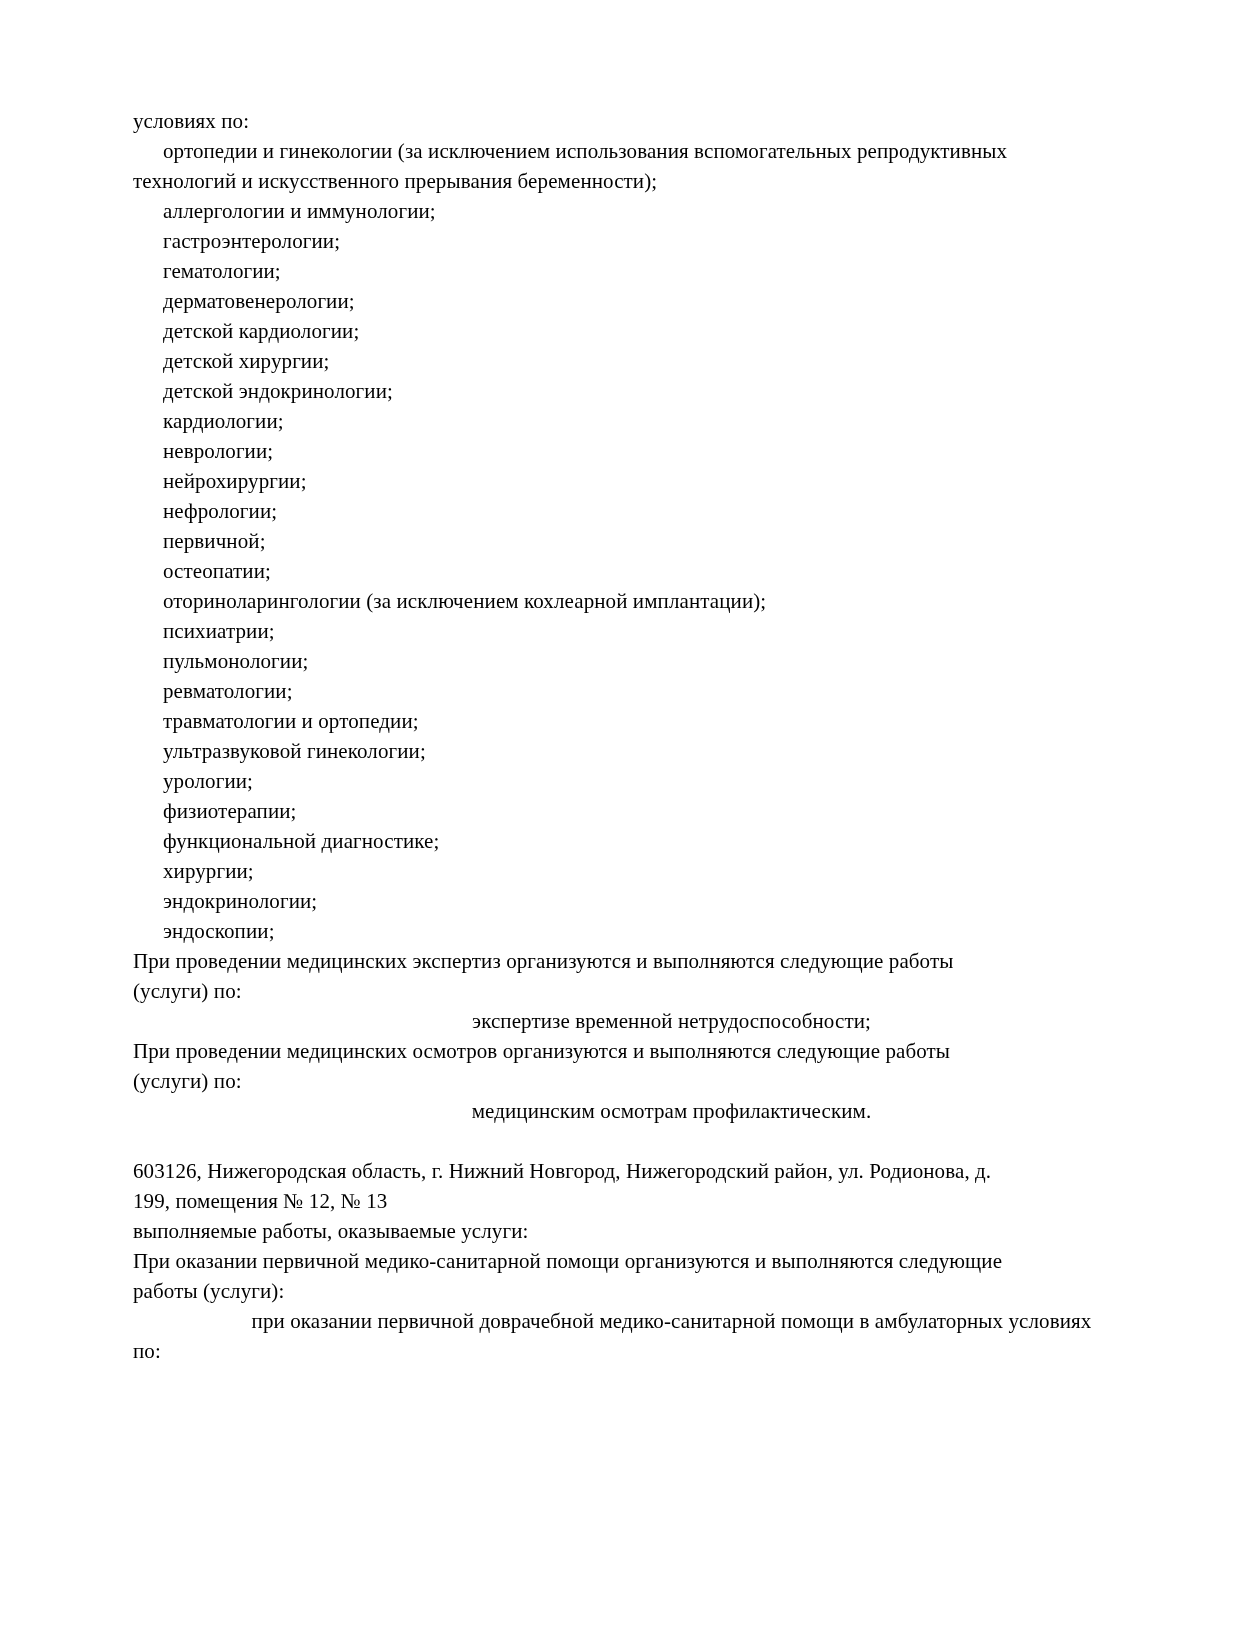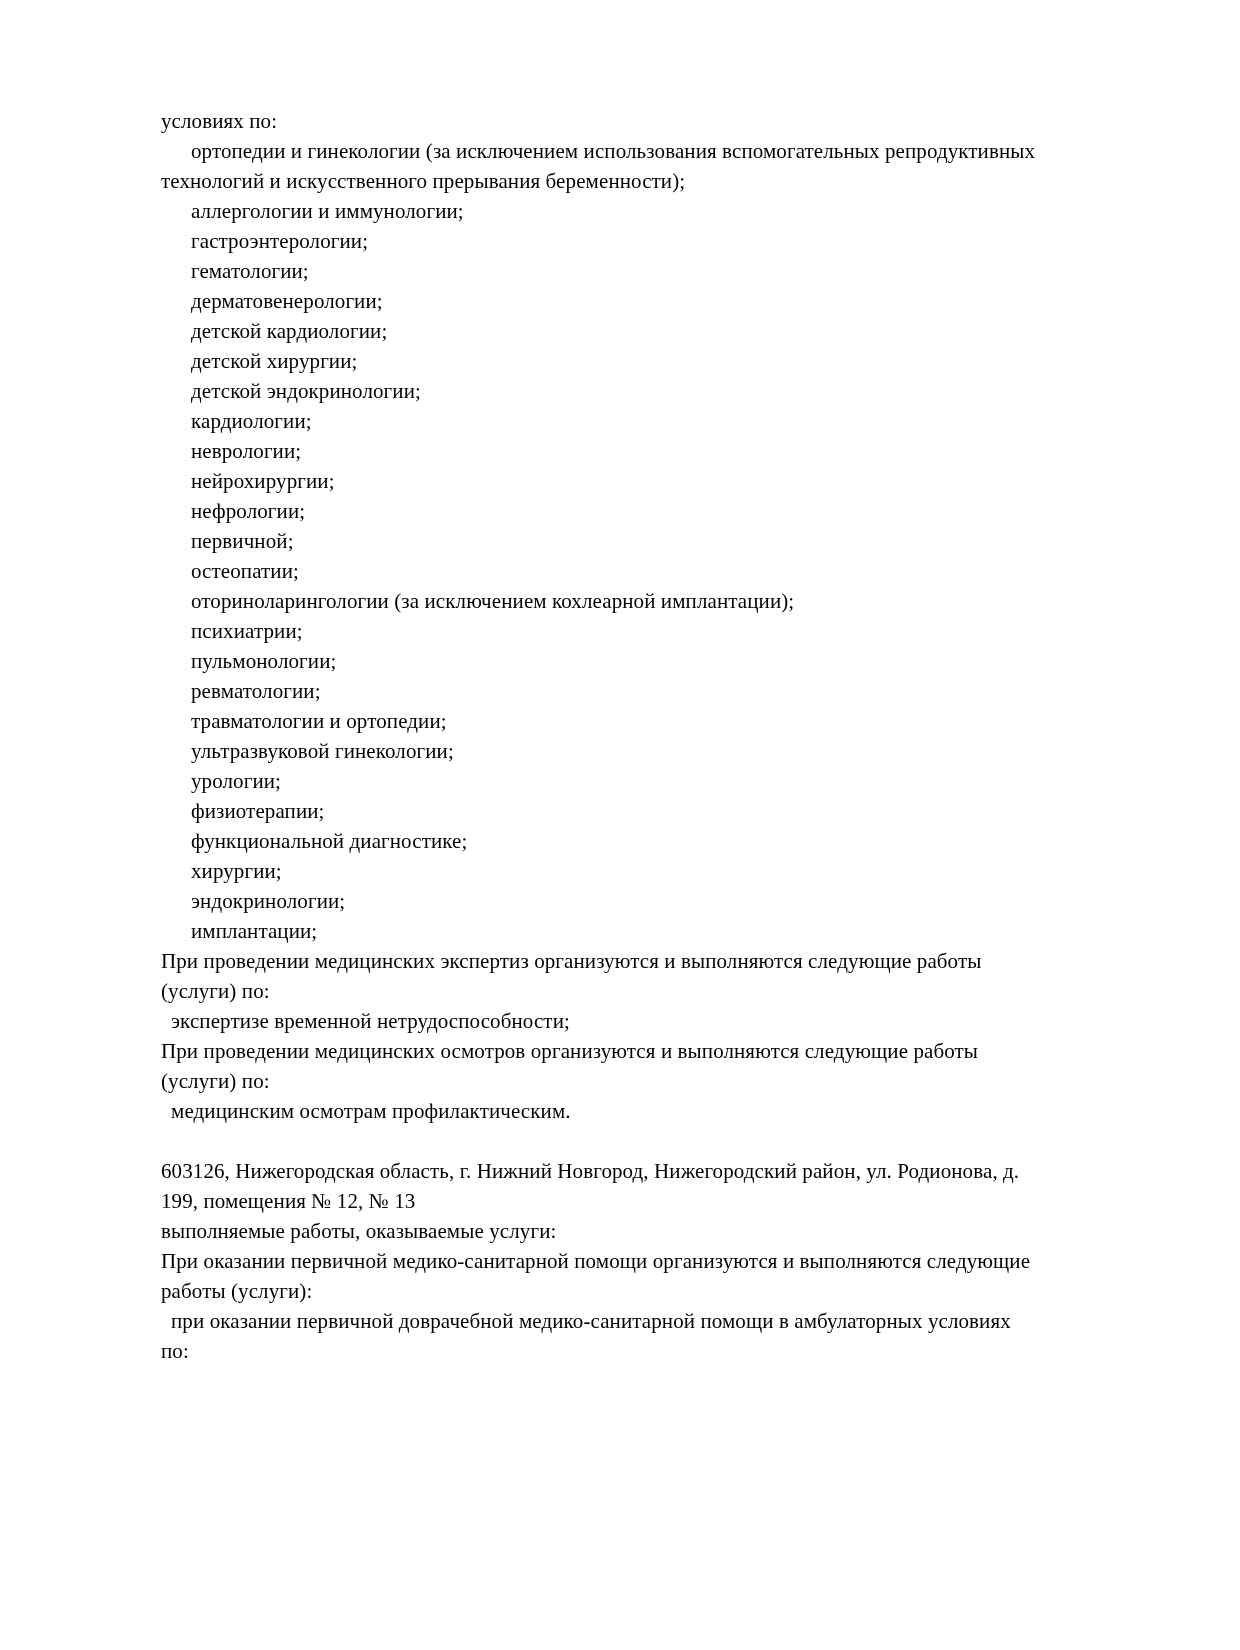--- a/index.html
+++ b/index.html
@@ -20,24 +20,23 @@
     background: #ffffff;
     color: #000000;
     font-family: "Liberation Serif", "DejaVu Serif", serif;
     font-size: 21px;
     line-height: 30px;
   }
   .doc-text .line {
     white-space: pre;
     min-height: 30px;
     letter-spacing: 0.1px;
-    margin-left: 28px;
   }
   .doc-text .ind0 { padding-left: 0; }
-  .doc-text .ind1 { padding-left: 10px; }
+  .doc-text .ind1 { padding-left: 10px; text-align: center; }
   .doc-text .ind2 { padding-left: 30px; }
 </style>
 </head>
 <body>
 
 <div class="page">
   <div class="doc-text">
       <div class="line ind0">условиях по:</div>
       <div class="line ind2">ортопедии и гинекологии (за исключением использования вспомогательных репродуктивных</div>
       <div class="line ind0">технологий и искусственного прерывания беременности);</div>
@@ -58,21 +57,21 @@
       <div class="line ind2">психиатрии;</div>
       <div class="line ind2">пульмонологии;</div>
       <div class="line ind2">ревматологии;</div>
       <div class="line ind2">травматологии и ортопедии;</div>
       <div class="line ind2">ультразвуковой гинекологии;</div>
       <div class="line ind2">урологии;</div>
       <div class="line ind2">физиотерапии;</div>
       <div class="line ind2">функциональной диагностике;</div>
       <div class="line ind2">хирургии;</div>
       <div class="line ind2">эндокринологии;</div>
-      <div class="line ind2">имплантации;</div>
+      <div class="line ind2">эндоскопии;</div>
       <div class="line ind0">При проведении медицинских экспертиз организуются и выполняются следующие работы</div>
       <div class="line ind0">(услуги) по:</div>
       <div class="line ind1">экспертизе временной нетрудоспособности;</div>
       <div class="line ind0">При проведении медицинских осмотров организуются и выполняются следующие работы</div>
       <div class="line ind0">(услуги) по:</div>
       <div class="line ind1">медицинским осмотрам профилактическим.</div>
       <div class="line ind0">&nbsp;</div>
       <div class="line ind0">603126, Нижегородская область, г. Нижний Новгород, Нижегородский район, ул. Родионова, д.</div>
       <div class="line ind0">199, помещения № 12, № 13</div>
       <div class="line ind0">выполняемые работы, оказываемые услуги:</div>

